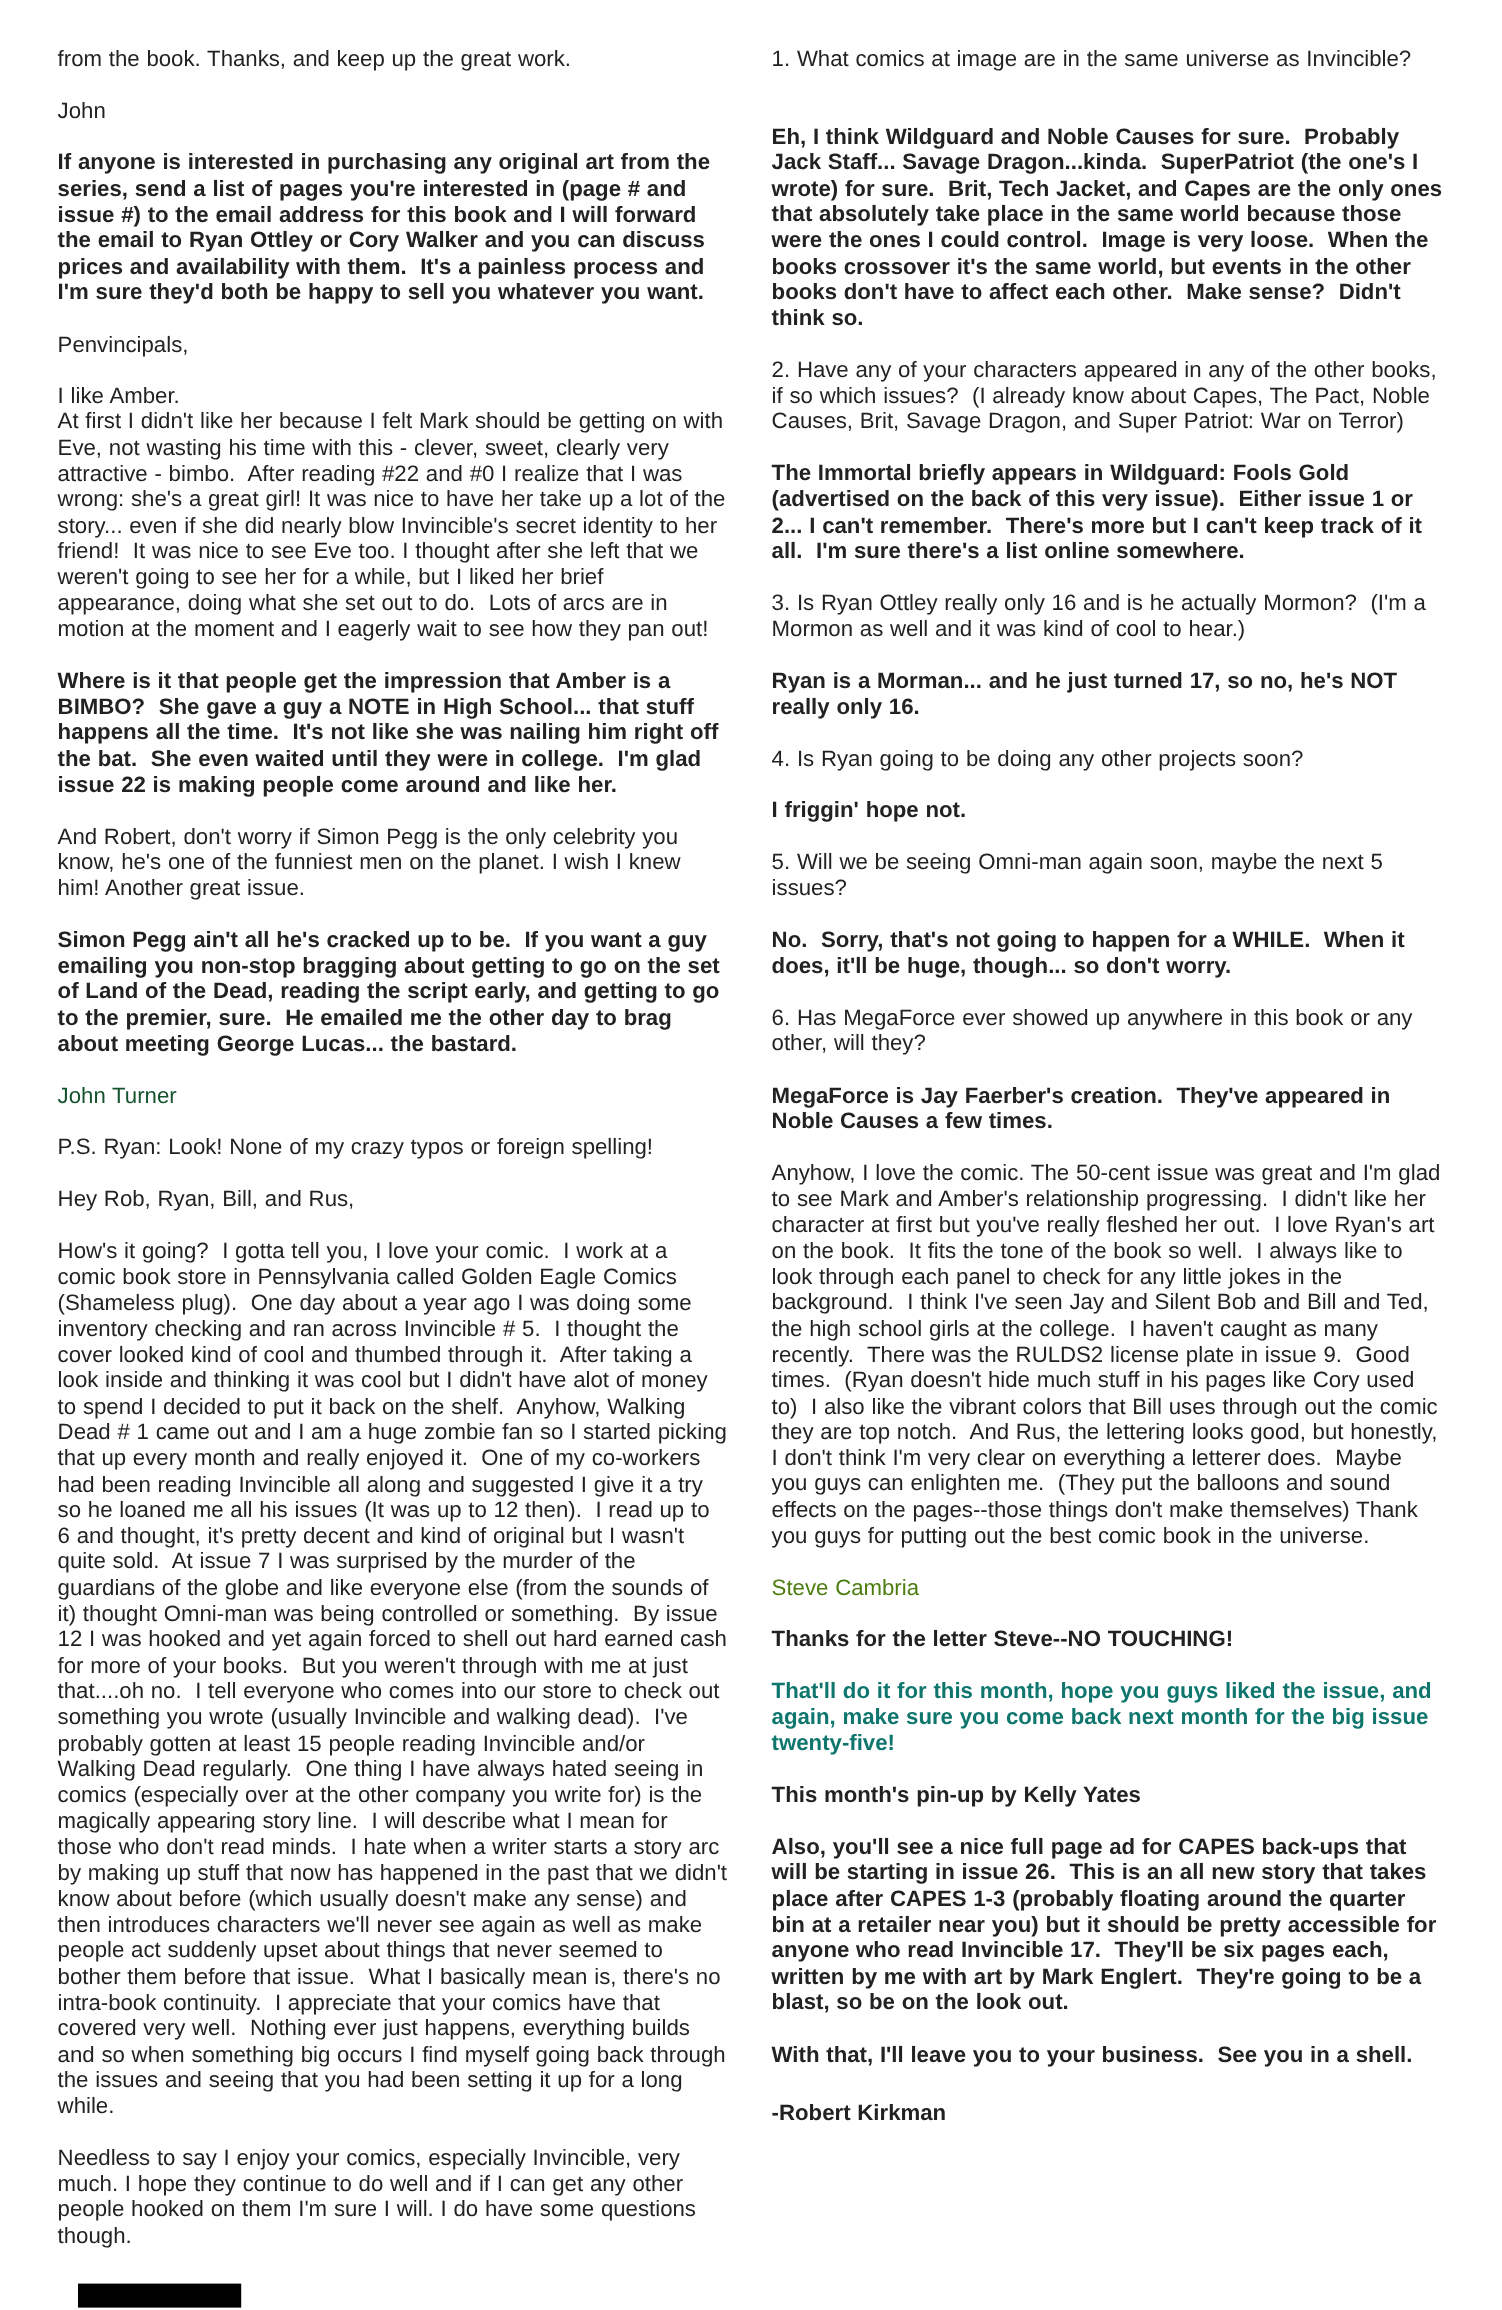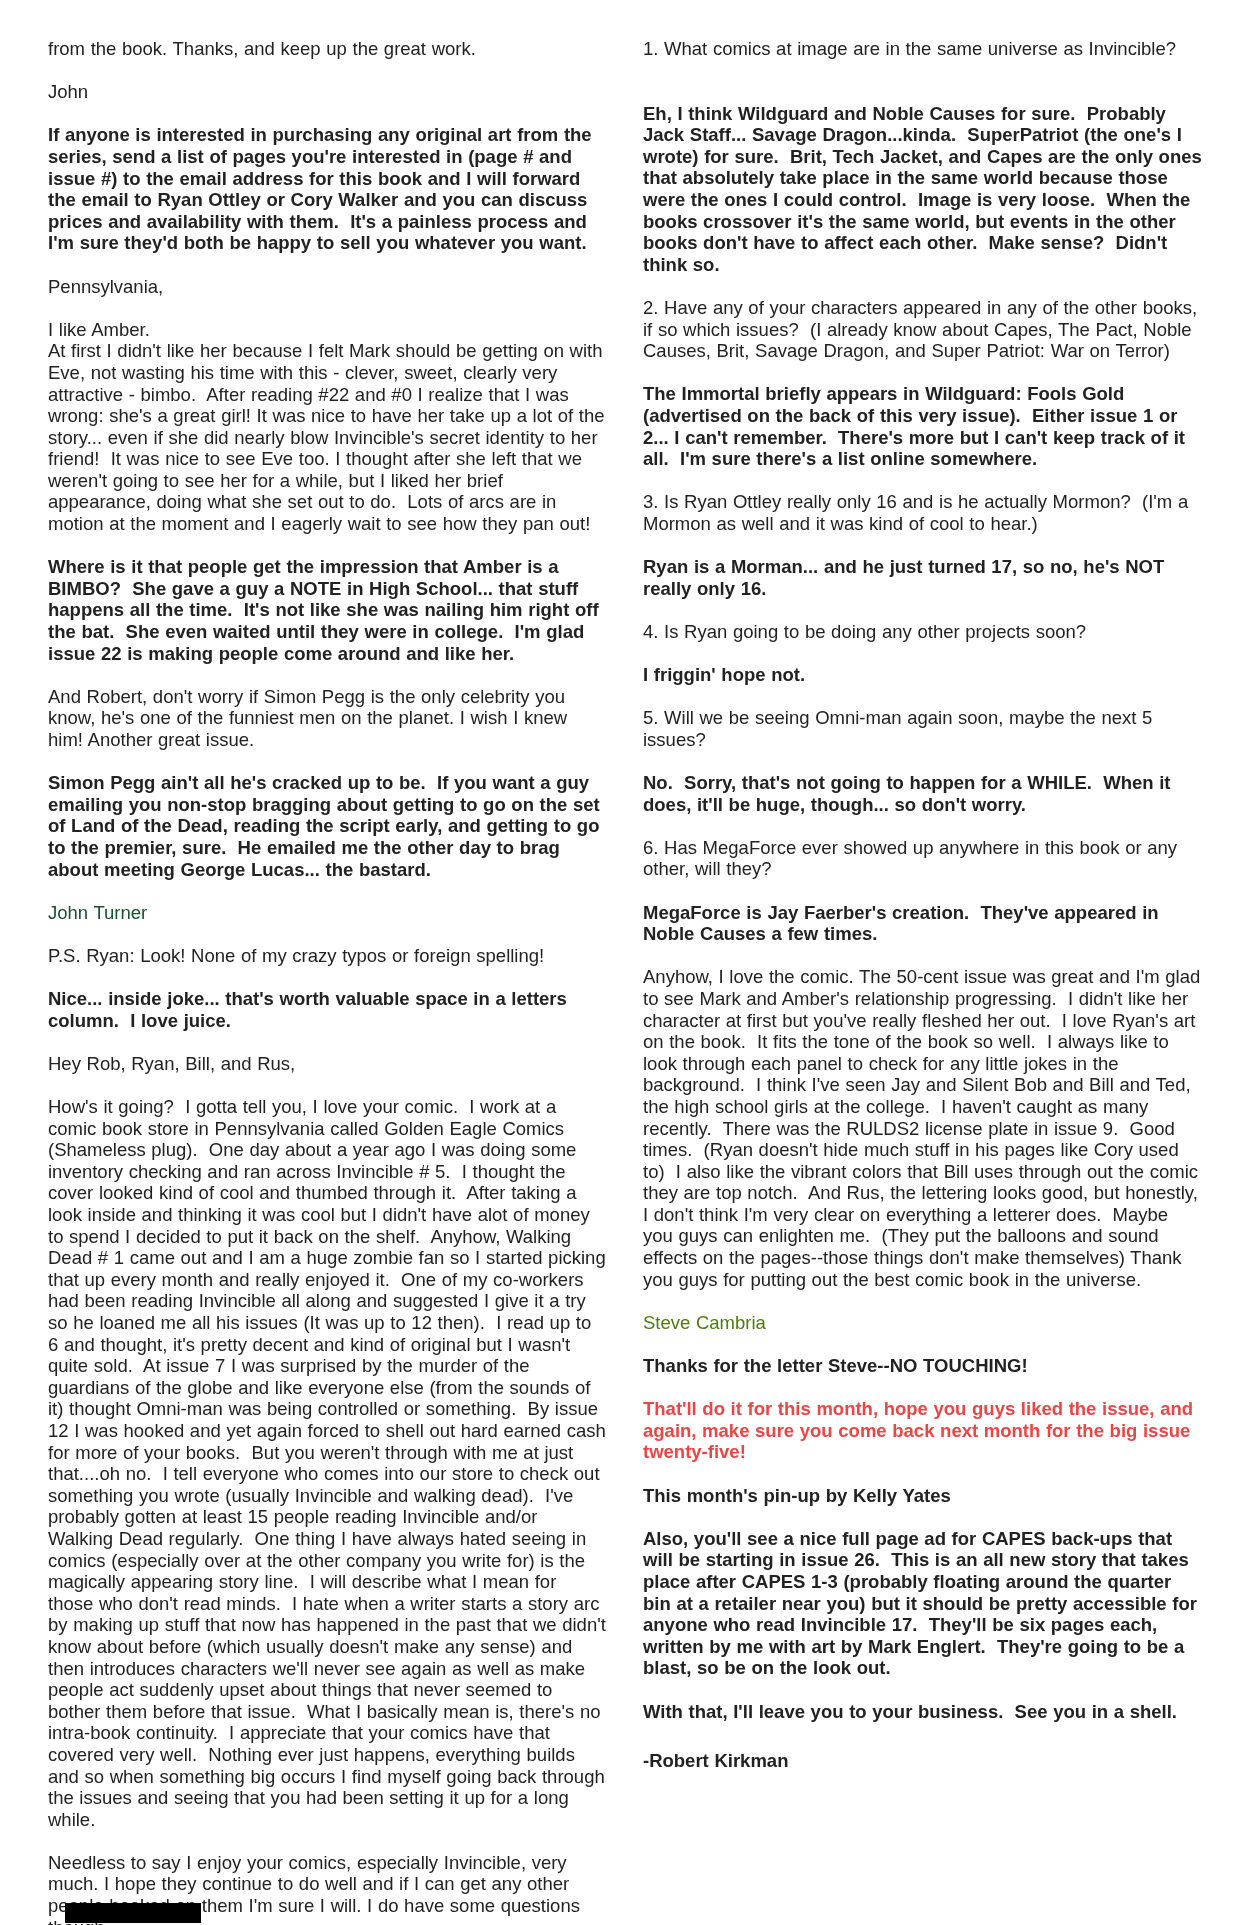--- a/index.html
+++ b/index.html
@@ -47,50 +47,49 @@
 </style>
 </head>
 <body>
 
 <div class="page" style="background: rgb(255, 255, 255);">
   <div class="columns">
     <div class="column">
         <p class="para regular" style="color: rgb(34, 34, 34);">from the book. Thanks, and keep up the great work.</p>
         <p class="para regular" style="color: rgb(34, 34, 34);">John</p>
         <p class="para bold" style="color: rgb(34, 34, 34);">If anyone is interested in purchasing any original art from the series, send a list of pages you're interested in (page # and issue #) to the email address for this book and I will forward the email to Ryan Ottley or Cory Walker and you can discuss prices and availability with them.  It's a painless process and I'm sure they'd both be happy to sell you whatever you want.</p>
-        <p class="para regular" style="color: rgb(34, 34, 34);">Pennsylvania,</p>
+        <p class="para regular" style="color: rgb(34, 34, 34);">Penvincipals,</p>
         <p class="para regular tight" style="color: rgb(34, 34, 34);">I like Amber.</p>
         <p class="para regular" style="color: rgb(34, 34, 34);">At first I didn't like her because I felt Mark should be getting on with Eve, not wasting his time with this - clever, sweet, clearly very attractive - bimbo.  After reading #22 and #0 I realize that I was wrong: she's a great girl! It was nice to have her take up a lot of the story... even if she did nearly blow Invincible's secret identity to her friend!  It was nice to see Eve too. I thought after she left that we weren't going to see her for a while, but I liked her brief appearance, doing what she set out to do.  Lots of arcs are in motion at the moment and I eagerly wait to see how they pan out!</p>
         <p class="para bold" style="color: rgb(34, 34, 34);">Where is it that people get the impression that Amber is a BIMBO?  She gave a guy a NOTE in High School... that stuff happens all the time.  It's not like she was nailing him right off the bat.  She even waited until they were in college.  I'm glad issue 22 is making people come around and like her.</p>
         <p class="para regular" style="color: rgb(34, 34, 34);">And Robert, don't worry if Simon Pegg is the only celebrity you know, he's one of the funniest men on the planet. I wish I knew him! Another great issue.</p>
         <p class="para bold" style="color: rgb(34, 34, 34);">Simon Pegg ain't all he's cracked up to be.  If you want a guy emailing you non-stop bragging about getting to go on the set of Land of the Dead, reading the script early, and getting to go to the premier, sure.  He emailed me the other day to brag about meeting George Lucas... the bastard.</p>
         <p class="para regular" style="color: #14532d;">John Turner</p>
         <p class="para regular" style="color: rgb(34, 34, 34);">P.S. Ryan: Look! None of my crazy typos or foreign spelling!</p>
-        <p class="para bold" style="color: rgb(34, 34, 34);">Nice... inside joke... that's worth valuable space in a letters column.  I love juice.</p>
         <p class="para regular" style="color: rgb(34, 34, 34);">Hey Rob, Ryan, Bill, and Rus,</p>
         <p class="para regular" style="color: rgb(34, 34, 34);">How's it going?  I gotta tell you, I love your comic.  I work at a comic book store in Pennsylvania called Golden Eagle Comics (Shameless plug).  One day about a year ago I was doing some inventory checking and ran across Invincible # 5.  I thought the cover looked kind of cool and thumbed through it.  After taking a look inside and thinking it was cool but I didn't have alot of money to spend I decided to put it back on the shelf.  Anyhow, Walking Dead # 1 came out and I am a huge zombie fan so I started picking that up every month and really enjoyed it.  One of my co-workers had been reading Invincible all along and suggested I give it a try so he loaned me all his issues (It was up to 12 then).  I read up to 6 and thought, it's pretty decent and kind of original but I wasn't quite sold.  At issue 7 I was surprised by the murder of the guardians of the globe and like everyone else (from the sounds of it) thought Omni-man was being controlled or something.  By issue 12 I was hooked and yet again forced to shell out hard earned cash for more of your books.  But you weren't through with me at just that....oh no.  I tell everyone who comes into our store to check out something you wrote (usually Invincible and walking dead).  I've probably gotten at least 15 people reading Invincible and/or Walking Dead regularly.  One thing I have always hated seeing in comics (especially over at the other company you write for) is the magically appearing story line.  I will describe what I mean for those who don't read minds.  I hate when a writer starts a story arc by making up stuff that now has happened in the past that we didn't know about before (which usually doesn't make any sense) and then introduces characters we'll never see again as well as make people act suddenly upset about things that never seemed to bother them before that issue.  What I basically mean is, there's no intra-book continuity.  I appreciate that your comics have that covered very well.  Nothing ever just happens, everything builds and so when something big occurs I find myself going back through the issues and seeing that you had been setting it up for a long while.</p>
         <p class="para regular" style="color: rgb(34, 34, 34);">Needless to say I enjoy your comics, especially Invincible, very much. I hope they continue to do well and if I can get any other people hooked on them I'm sure I will. I do have some questions though.</p>
       </div>
     <div class="column">
         <p class="para regular double" style="color: rgb(34, 34, 34);">1. What comics at image are in the same universe as Invincible?</p>
         <p class="para bold" style="color: rgb(34, 34, 34);">Eh, I think Wildguard and Noble Causes for sure.  Probably Jack Staff... Savage Dragon...kinda.  SuperPatriot (the one's I wrote) for sure.  Brit, Tech Jacket, and Capes are the only ones that absolutely take place in the same world because those were the ones I could control.  Image is very loose.  When the books crossover it's the same world, but events in the other books don't have to affect each other.  Make sense?  Didn't think so.</p>
         <p class="para regular" style="color: rgb(34, 34, 34);">2. Have any of your characters appeared in any of the other books, if so which issues?  (I already know about Capes, The Pact, Noble Causes, Brit, Savage Dragon, and Super Patriot: War on Terror)</p>
         <p class="para bold" style="color: rgb(34, 34, 34);">The Immortal briefly appears in Wildguard: Fools Gold (advertised on the back of this very issue).  Either issue 1 or 2... I can't remember.  There's more but I can't keep track of it all.  I'm sure there's a list online somewhere.</p>
         <p class="para regular" style="color: rgb(34, 34, 34);">3. Is Ryan Ottley really only 16 and is he actually Mormon?  (I'm a Mormon as well and it was kind of cool to hear.)</p>
         <p class="para bold" style="color: rgb(34, 34, 34);">Ryan is a Morman... and he just turned 17, so no, he's NOT really only 16.</p>
         <p class="para regular" style="color: rgb(34, 34, 34);">4. Is Ryan going to be doing any other projects soon?</p>
         <p class="para bold" style="color: rgb(34, 34, 34);">I friggin' hope not.</p>
         <p class="para regular" style="color: rgb(34, 34, 34);">5. Will we be seeing Omni-man again soon, maybe the next 5 issues?</p>
         <p class="para bold" style="color: rgb(34, 34, 34);">No.  Sorry, that's not going to happen for a WHILE.  When it does, it'll be huge, though... so don't worry.</p>
         <p class="para regular" style="color: rgb(34, 34, 34);">6. Has MegaForce ever showed up anywhere in this book or any other, will they?</p>
         <p class="para bold" style="color: rgb(34, 34, 34);">MegaForce is Jay Faerber's creation.  They've appeared in Noble Causes a few times.</p>
         <p class="para regular" style="color: rgb(34, 34, 34);">Anyhow, I love the comic. The 50-cent issue was great and I'm glad to see Mark and Amber's relationship progressing.  I didn't like her character at first but you've really fleshed her out.  I love Ryan's art on the book.  It fits the tone of the book so well.  I always like to look through each panel to check for any little jokes in the background.  I think I've seen Jay and Silent Bob and Bill and Ted, the high school girls at the college.  I haven't caught as many recently.  There was the RULDS2 license plate in issue 9.  Good times.  (Ryan doesn't hide much stuff in his pages like Cory used to)  I also like the vibrant colors that Bill uses through out the comic they are top notch.  And Rus, the lettering looks good, but honestly, I don't think I'm very clear on everything a letterer does.  Maybe you guys can enlighten me.  (They put the balloons and sound effects on the pages--those things don't make themselves) Thank you guys for putting out the best comic book in the universe.</p>
         <p class="para regular" style="color: #4d7c0f;">Steve Cambria</p>
         <p class="para bold" style="color: rgb(34, 34, 34);">Thanks for the letter Steve--NO TOUCHING!</p>
-        <p class="para bold" style="color: #ef4444; margin-top: 20px;">That'll do it for this month, hope you guys liked the issue, and again, make sure you come back next month for the big issue twenty-five!</p>
+        <p class="para bold" style="color: #0f766e; margin-top: 20px;">That'll do it for this month, hope you guys liked the issue, and again, make sure you come back next month for the big issue twenty-five!</p>
         <p class="para bold" style="color: rgb(34, 34, 34);">This month's pin-up by Kelly Yates</p>
         <p class="para bold" style="color: rgb(34, 34, 34);">Also, you'll see a nice full page ad for CAPES back-ups that will be starting in issue 26.  This is an all new story that takes place after CAPES 1-3 (probably floating around the quarter bin at a retailer near you) but it should be pretty accessible for anyone who read Invincible 17.  They'll be six pages each, written by me with art by Mark Englert.  They're going to be a blast, so be on the look out.</p>
         <p class="para bold" style="color: rgb(34, 34, 34);">With that, I'll leave you to your business.  See you in a shell.</p>
         <p class="para bold" style="color: rgb(34, 34, 34); margin-top: 28px;">-Robert Kirkman</p>
       </div>
   </div>
   <div class="black-bar" style="background: rgb(0, 0, 0);"></div>
 </div>
 
 </body></html>

